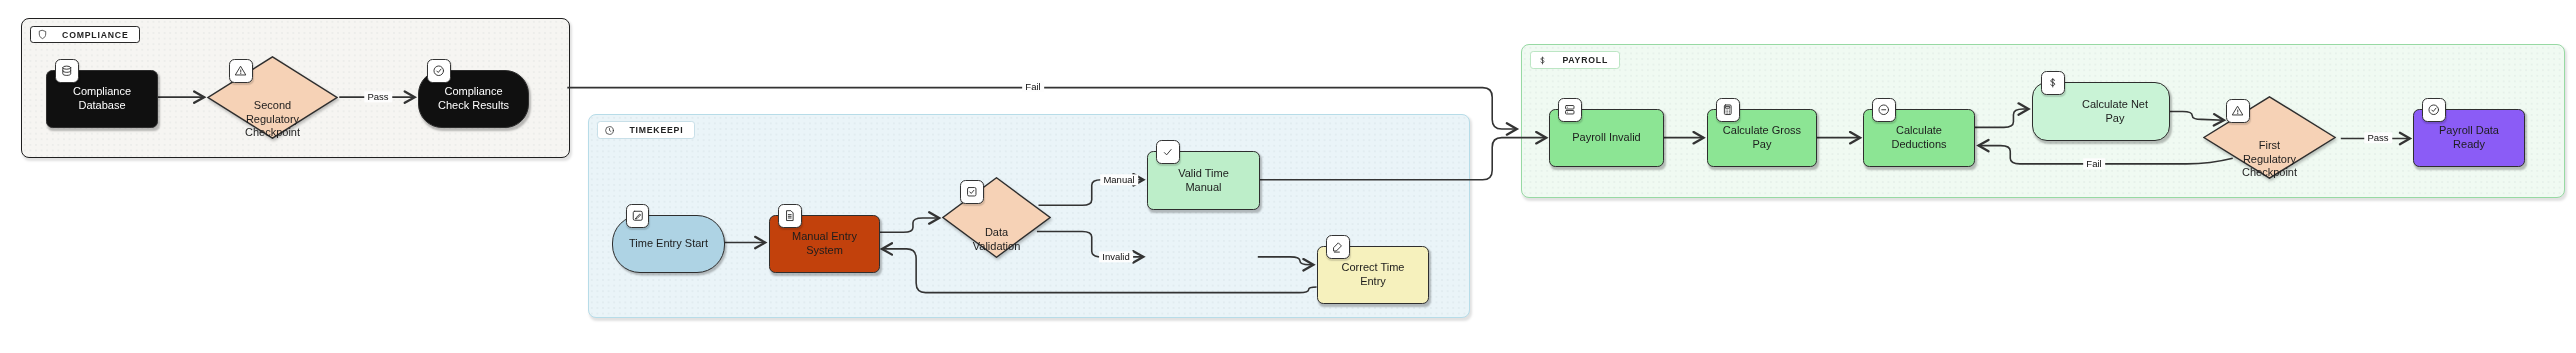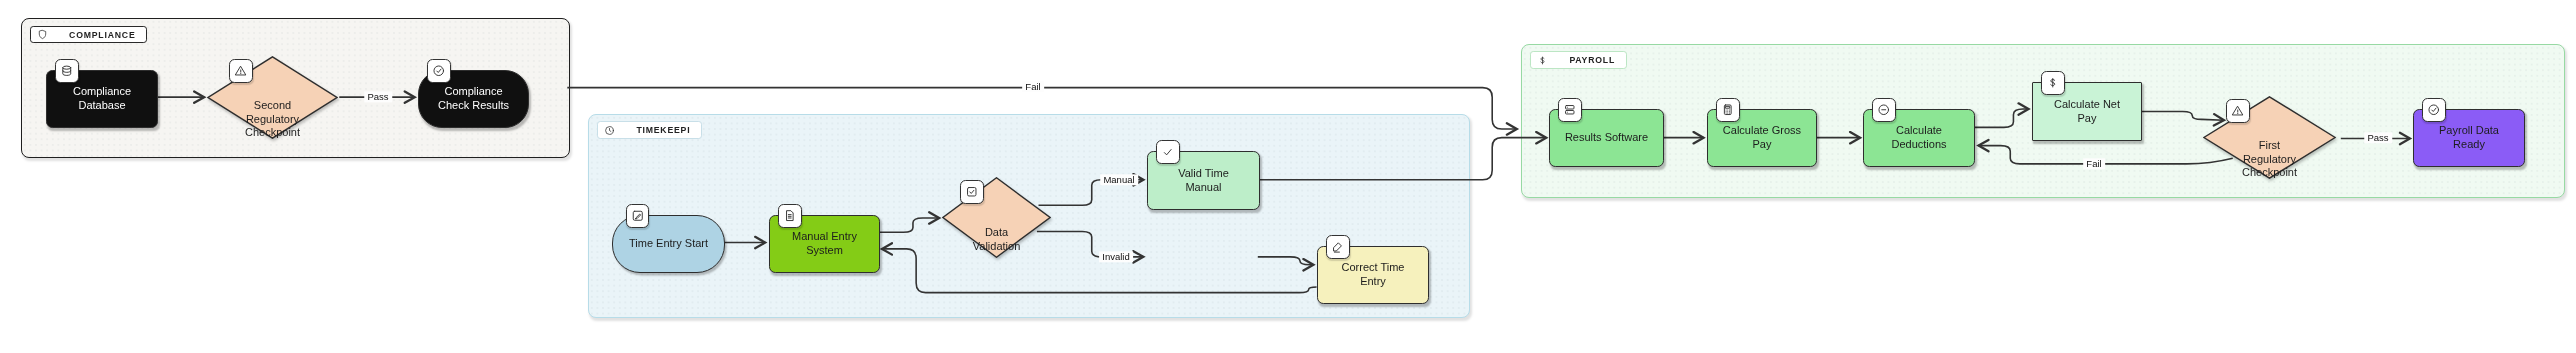--- a/index.html
+++ b/index.html
@@ -3,21 +3,21 @@
 <meta charset="utf-8">
 <style>
   html,body{margin:0;padding:0;background:#ffffff;}
   #cv{position:relative;width:2576px;height:354px;background:#ffffff;
       font-family:"Liberation Sans",sans-serif;overflow:hidden;}
 
   .group{position:absolute;border:1.6px solid;border-radius:8px;
          box-shadow:1.6px 2.4px 2.4px rgba(0,0,0,.12);
          background-image:radial-gradient(rgba(70,90,100,.055) 0.8px,transparent 1px);
          background-size:5.6px 5.6px;}
-  .glabel{position:absolute;left:8px;top:6.4px;display:inline-flex;align-items:center;gap:21px;
+  .glabel{position:absolute;left:8px;top:6.4px;display:inline-flex;align-items:center;gap:14px;
           background:#ffffff;border:1.2px solid;border-radius:3.2px;padding:2.4px 11px 2.4px 6.4px;
           font-size:8.7px;font-weight:700;letter-spacing:0.8px;color:#222;white-space:nowrap;}
   .glabel svg{width:11px;height:11px;flex:0 0 auto;}
 
   .edges{position:absolute;left:0;top:0;}
   .edges path.e{fill:none;stroke:#333333;stroke-width:2;}
 
   .node{position:absolute;display:flex;align-items:center;justify-content:center;
         font-size:11px;color:#1d1d1d;text-align:center;line-height:1.25;}
   .node.boxed{border:1.3px solid #2e2e2e;box-shadow:1.6px 2.4px 2px rgba(0,0,0,.25);}
@@ -123,21 +123,21 @@
     </div>
     <div class="node boxed" style="left: 612px; top: 215px; width: 111px; height: 56px; background-color: rgb(174, 211, 228); border-radius: 28px;">
       <div class="nlabel">Time Entry Start</div>
       <div class="badge" style="left:12.7px;top:-12px">
         <svg viewBox="0 0 24 24">
           <rect x="4" y="4" width="16" height="16" rx="2.5"></rect>
           <path d="M9 15.5l6.5-6.5 1.6 1.6-6.5 6.5-2.1.5z"></path>
         </svg>
       </div>
     </div>
-    <div class="node boxed" style="left: 769px; top: 215px; width: 109px; height: 56px; background-color: #84cc16; border-radius: 6.4px;">
+    <div class="node boxed" style="left: 769px; top: 215px; width: 109px; height: 56px; background-color: #c2410c; border-radius: 6.4px;">
       <div class="nlabel">Manual Entry System</div>
       <div class="badge" style="left:8px;top:-12px">
         <svg viewBox="0 0 24 24">
           <path d="M7 3h7l4 4v13.5H7z"></path>
           <path d="M9.5 10h5M9.5 13h5M9.5 16h5"></path>
         </svg>
       </div>
     </div>
     <div class="node diamond" style="left: 942px; top: 177px; width: 109px; height: 81px;">
       <svg class="dshape" viewBox="0 0 137 102">
@@ -162,21 +162,21 @@
     <div class="node boxed" style="left: 1317px; top: 246px; width: 110px; height: 56px; background-color: rgb(246, 241, 189); border-radius: 6.4px;">
       <div class="nlabel">Correct Time Entry</div>
       <div class="badge" style="left:8px;top:-12px">
         <svg viewBox="0 0 24 24">
           <path d="M13.5 5.5l5 5L9.5 19.5H4.5v-5z"></path>
           <path d="M6 21.5h9"></path>
         </svg>
       </div>
     </div>
     <div class="node boxed" style="left: 1549px; top: 109px; width: 113px; height: 56px; background-color: rgb(140, 229, 148); border-radius: 6.4px;">
-      <div class="nlabel">Results Software</div>
+      <div class="nlabel">Payroll Invalid</div>
       <div class="badge" style="left:8px;top:-12px">
         <svg viewBox="0 0 24 24">
           <rect x="4.5" y="4.5" width="15" height="6.2" rx="1.5"></rect>
           <rect x="4.5" y="13.3" width="15" height="6.2" rx="1.5"></rect>
           <path d="M7.6 7.6h.1M7.6 16.4h.1"></path>
         </svg>
       </div>
     </div>
     <div class="node boxed" style="left: 1707px; top: 109px; width: 108px; height: 56px; background-color: rgb(140, 229, 148); border-radius: 6.4px;">
       <div class="nlabel">Calculate Gross Pay</div>
@@ -190,21 +190,21 @@
     </div>
     <div class="node boxed" style="left: 1863px; top: 109px; width: 110px; height: 56px; background-color: rgb(140, 229, 148); border-radius: 6.4px;">
       <div class="nlabel">Calculate Deductions</div>
       <div class="badge" style="left:8px;top:-12px">
         <svg viewBox="0 0 24 24">
           <circle cx="12" cy="12" r="8.5"></circle>
           <path d="M8.5 12h7"></path>
         </svg>
       </div>
     </div>
-    <div class="node boxed" style="left: 2032px; top: 82px; width: 108px; height: 57px; background-color: rgb(201, 243, 214); border-radius: 1px;">
+    <div class="node boxed" style="left: 2032px; top: 82px; width: 108px; height: 57px; background-color: rgb(201, 243, 214); border-radius: 15px; padding-left: 28px;">
       <div class="nlabel">Calculate Net Pay</div>
       <div class="badge" style="left:8px;top:-12px">
         <svg viewBox="0 0 24 24">
           <path d="M12 4.5v15M15.4 7.6c-.8-.9-2-1.4-3.4-1.4-1.9 0-3.4 1-3.4 2.6 0 3.5 6.8 1.9 6.8 5.6 0 1.6-1.5 2.6-3.4 2.6-1.5 0-2.8-.6-3.6-1.6"></path>
         </svg>
       </div>
     </div>
     <div class="node diamond" style="left: 2203px; top: 96px; width: 133px; height: 83px;">
       <svg class="dshape" viewBox="0 0 168 105">
         <polygon points="84,1 167,52.5 84,104 1,52.5" fill="#f6d2b6"></polygon>

